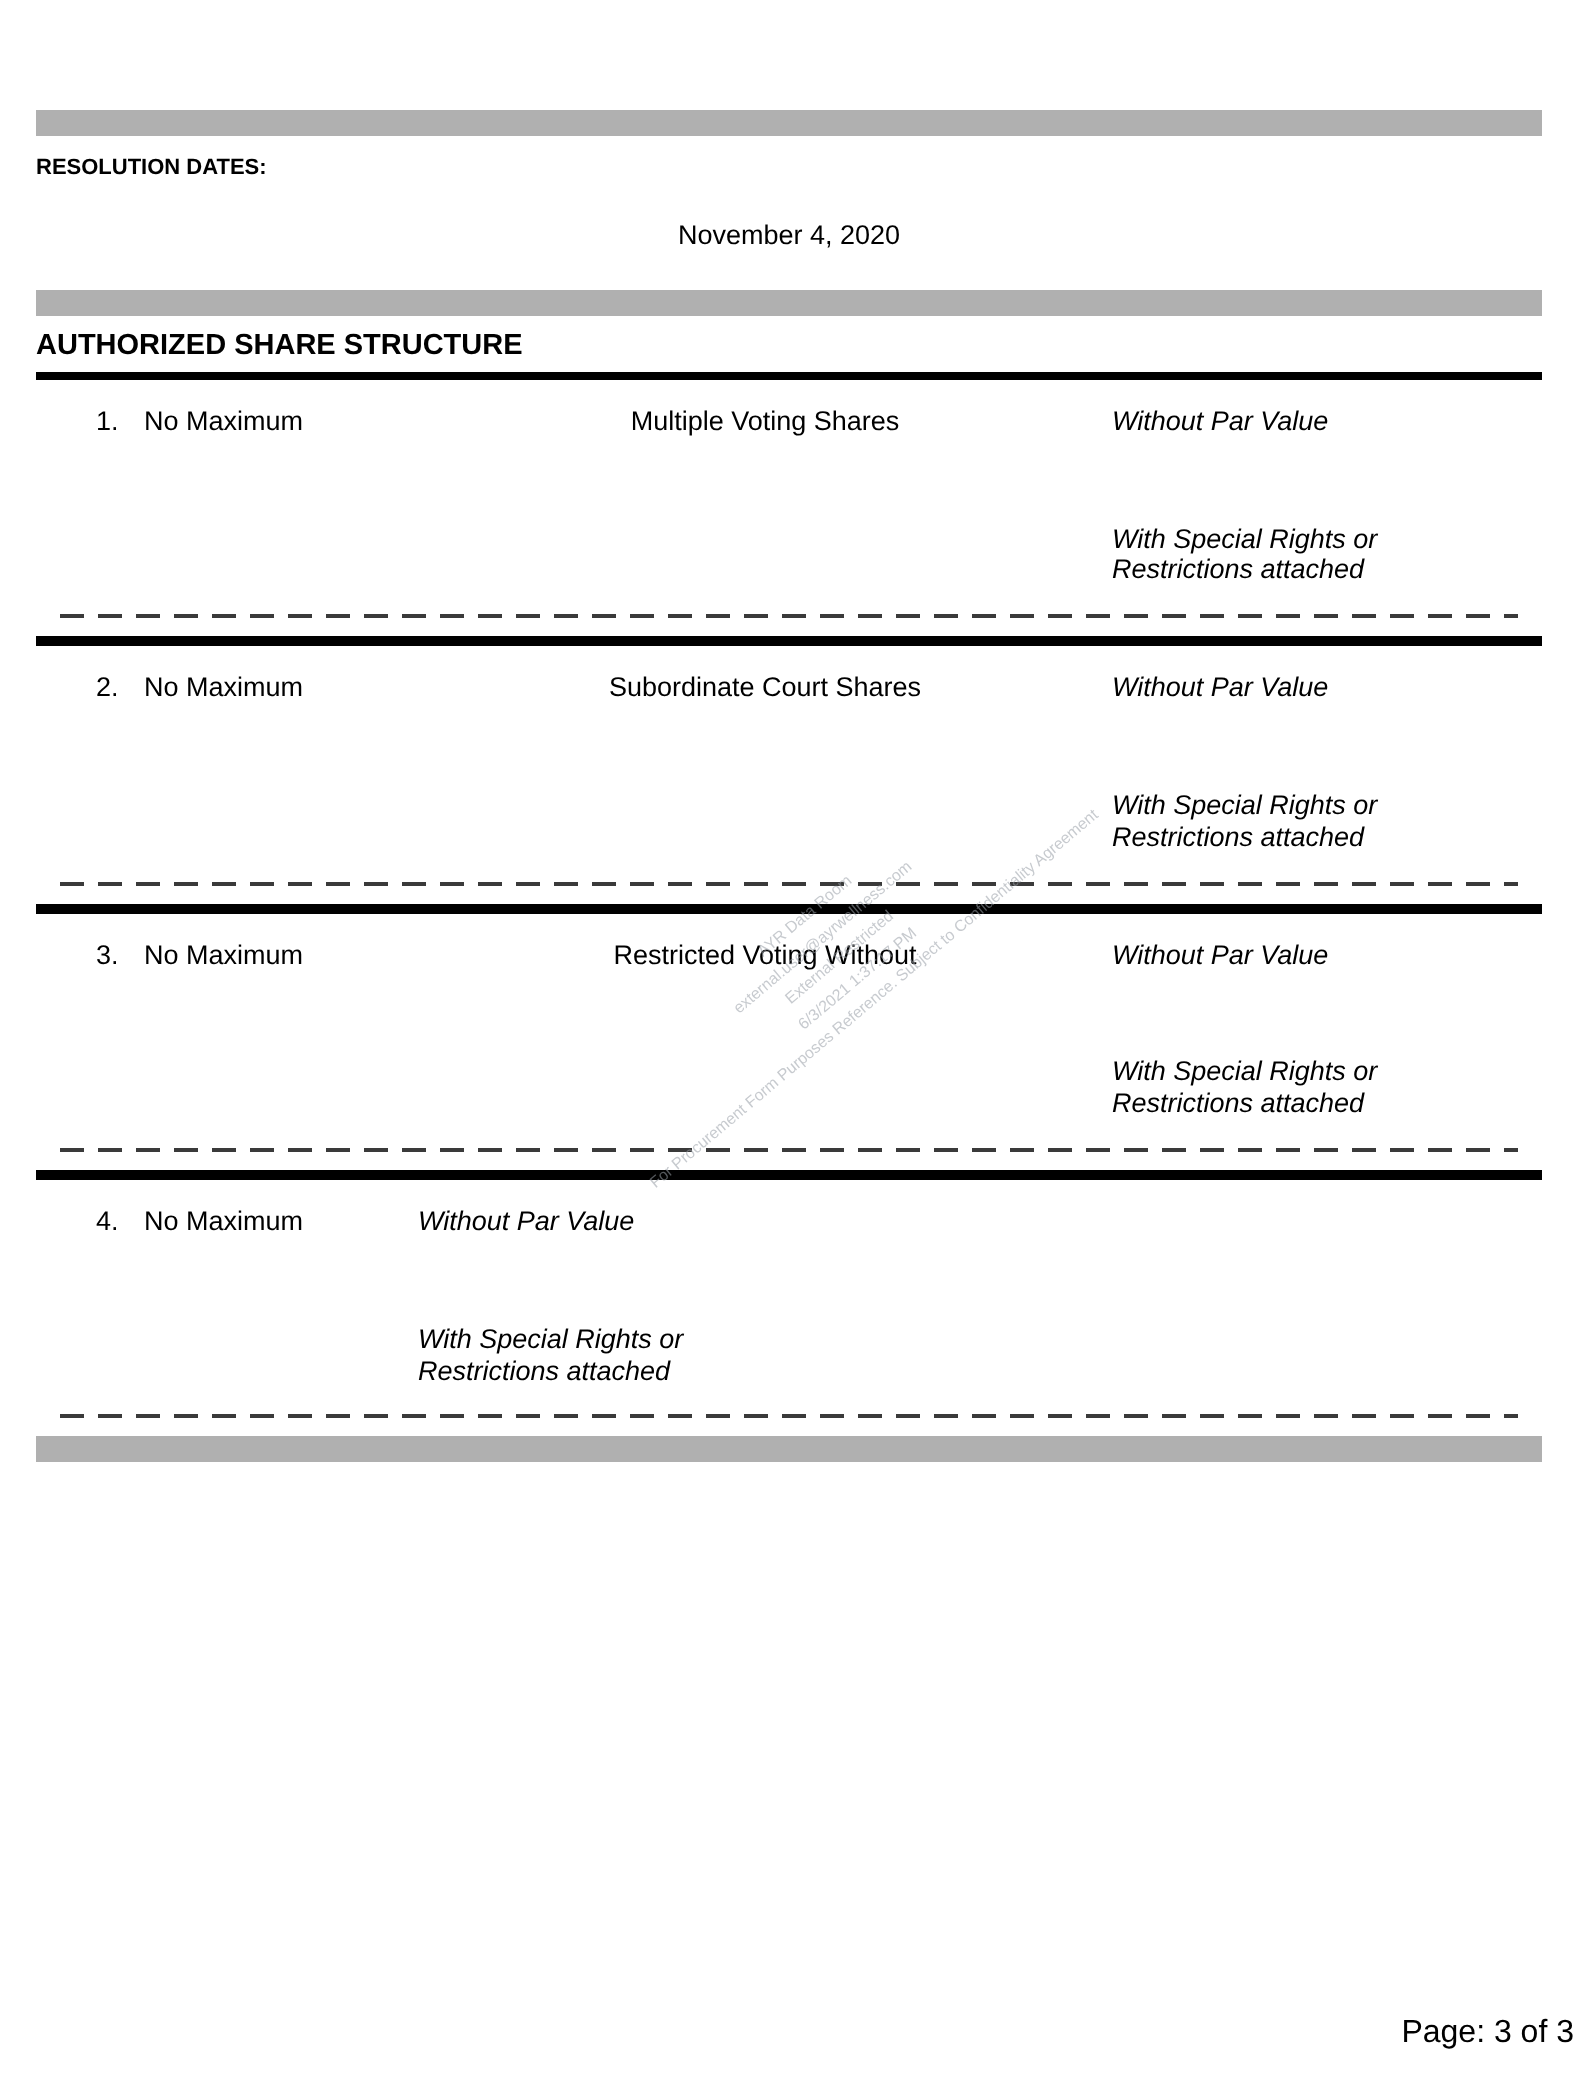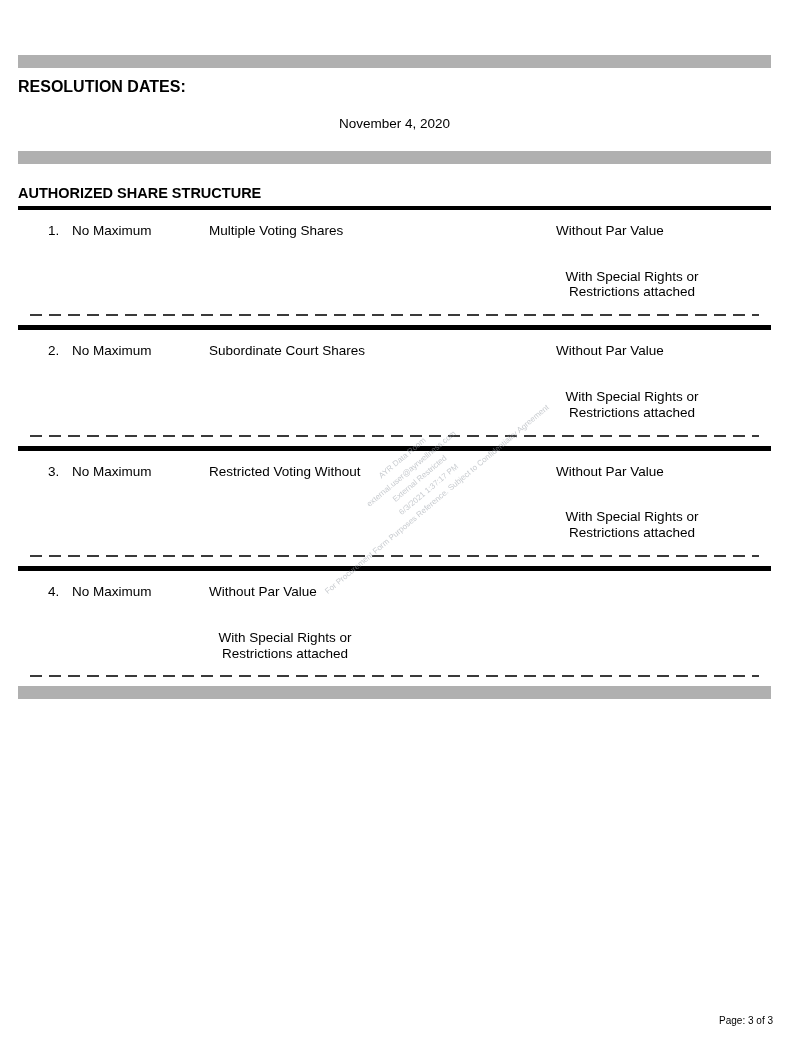--- a/index.html
+++ b/index.html
@@ -19,39 +19,39 @@
 
   .gray-bar {
     height: 13px;
     background: #b0b0b0;
   }
   .gray-bar.top { margin-top: 55px; }
   .gray-bar.mid { margin-top: 20px; }
   .gray-bar.bottom { margin-top: 8px; }
 
   .section-heading {
-    font-size: 16px;
+    font-size: 11px;
     font-weight: bold;
     margin: 10px 0 20px 0;
   }
 
   .res-description {
     margin: 0;
     line-height: 1.4;
   }
 
   .res-date {
     text-align: center;
     margin-top: 16px;
   }
 
   .ass-heading {
     font-size: 14.5px;
     font-weight: bold;
-    margin: 21px 0 5px 0;
+    margin: 7px 0 5px 0;
   }
 
   .thick-line {
     height: 4px;
     background: #000;
   }
 
   .row-divider {
     height: 5px;
     background: #000;
@@ -59,29 +59,28 @@
 
   .share-row { padding-top: 13px; }
 
   .row-cols {
     display: flex;
     padding-left: 30px;
     line-height: 1.15;
   }
   .col-num   { width: 24px; }
   .col-max   { width: 137px; }
-  .col-class { width: 347px; }
-  .col-right { flex: 1; }
+  .col-class { width: 347px; text-align: center; }
+  .col-right { flex: 1; font-style: italic; }
 
   .par-value { }
   .special-rights {
-    margin-top: 30px;
+    margin-top: 43px;
     width: 152px;
     line-height: 1.18;
-    text-align: center;
   }
 
   .dashed-line {
     height: 2px;
     margin: 14px 12px 9px 12px;
     background: repeating-linear-gradient(
       to right,
       #3a3a3a 0px, #3a3a3a 12px,
       transparent 12px, transparent 19px
     );
@@ -98,23 +97,23 @@
     font-size: 8px;
     line-height: 1.7;
     color: #9aa0a8;
     opacity: 0.55;
     pointer-events: none;
   }
   .watermark div { white-space: nowrap; }
 
   .page-footer {
     position: absolute;
-    right: 16px;
+    right: 2px;
     bottom: 24px;
-    font-size: 10px;
+    font-size: 16px;
   }
 </style>
 </head>
 <body>
 
 <div class="page">
 
   <div class="content">
 
     <div class="gray-bar top"></div>

